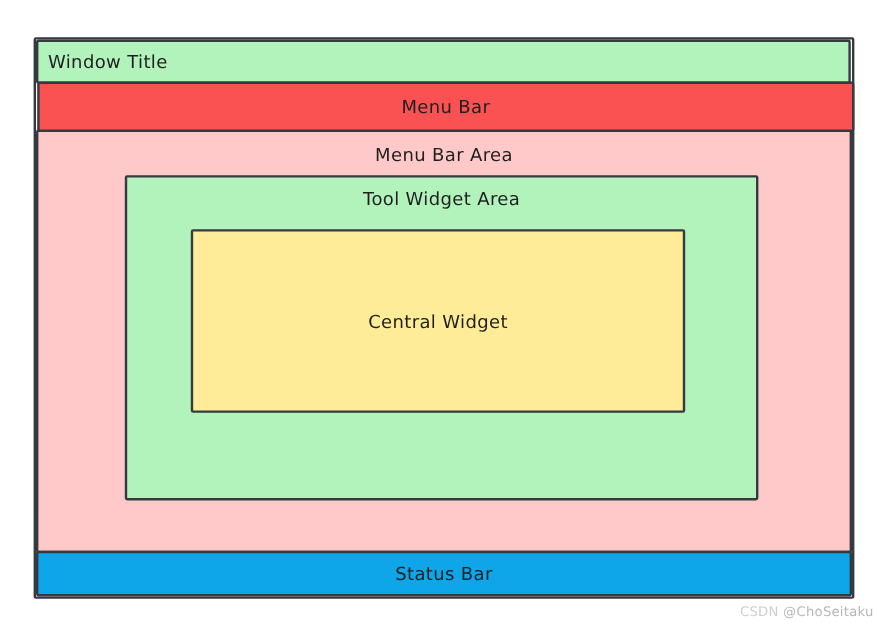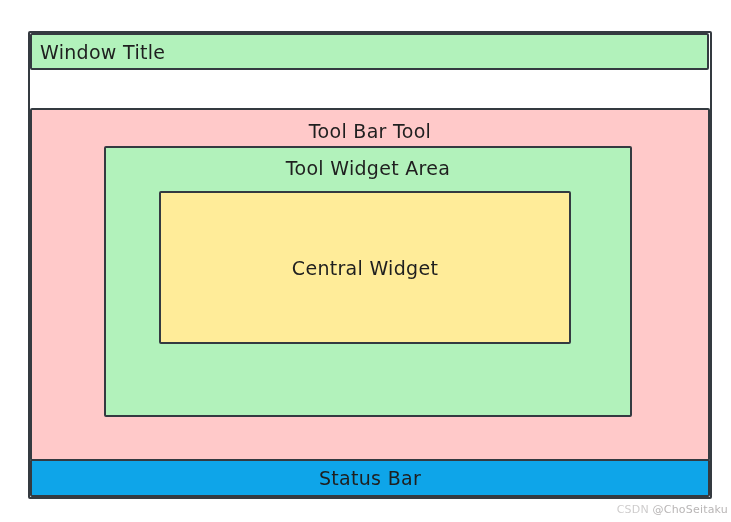--- a/index.html
+++ b/index.html
@@ -14,21 +14,21 @@
     background: #ffffff;
     overflow: hidden;
     font-family: "DejaVu Sans", "Liberation Sans", sans-serif;
   }
   .box {
     position: absolute;
     box-sizing: border-box;
     border: 2px solid #343a40;
     border-radius: 2px;
     color: #1f1f1f;
-    font-size: 19px;
+    font-size: 15px;
     letter-spacing: 0.3px;
   }
   .label {
     display: block;
     white-space: nowrap;
   }
   
   #window-title {
     left: 30px; top: 33px;
     width: 679px; height: 37px;
@@ -99,35 +99,38 @@
   }
   #watermark .brand { color: #cfcdcd; }
   #watermark .user  { color: #b9b6b6; }
 </style>
 </head>
 <body>
 
 <div id="canvas">
 
   <div class="box" id="tool-bar-area">
-    <span class="label">Tool Bar Tool</span>
+    <span class="label">Menu Bar Area</span>
   </div>
 
   <div class="box" id="dock-widget-area">
     <span class="label">Tool Widget Area</span>
   </div>
 
   <div class="box" id="central-widget">
     <span class="label">Central Widget</span>
   </div>
 
   <div class="box" id="window-title">
     <span class="label">Window Title</span>
   </div>
 
+  <div class="box" id="menu-bar">
+    <span class="label">Menu Bar</span>
+  </div>
 
   <div class="box" id="status-bar">
     <span class="label">Status Bar</span>
   </div>
 
   <div class="box" id="outer-frame"></div>
 
   <div id="watermark">
     <span class="brand">CSDN</span>
     <span class="user">@ChoSeitaku</span>

